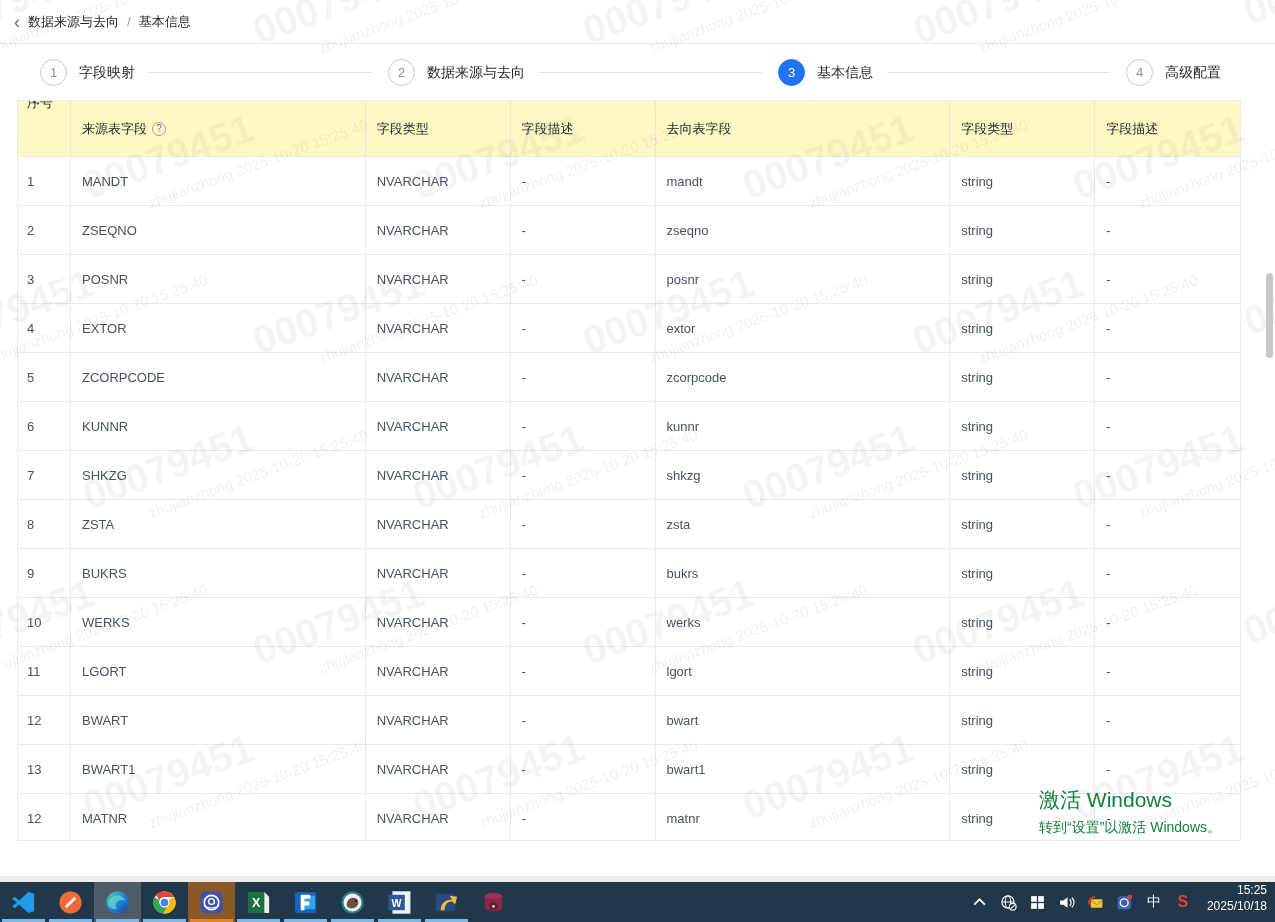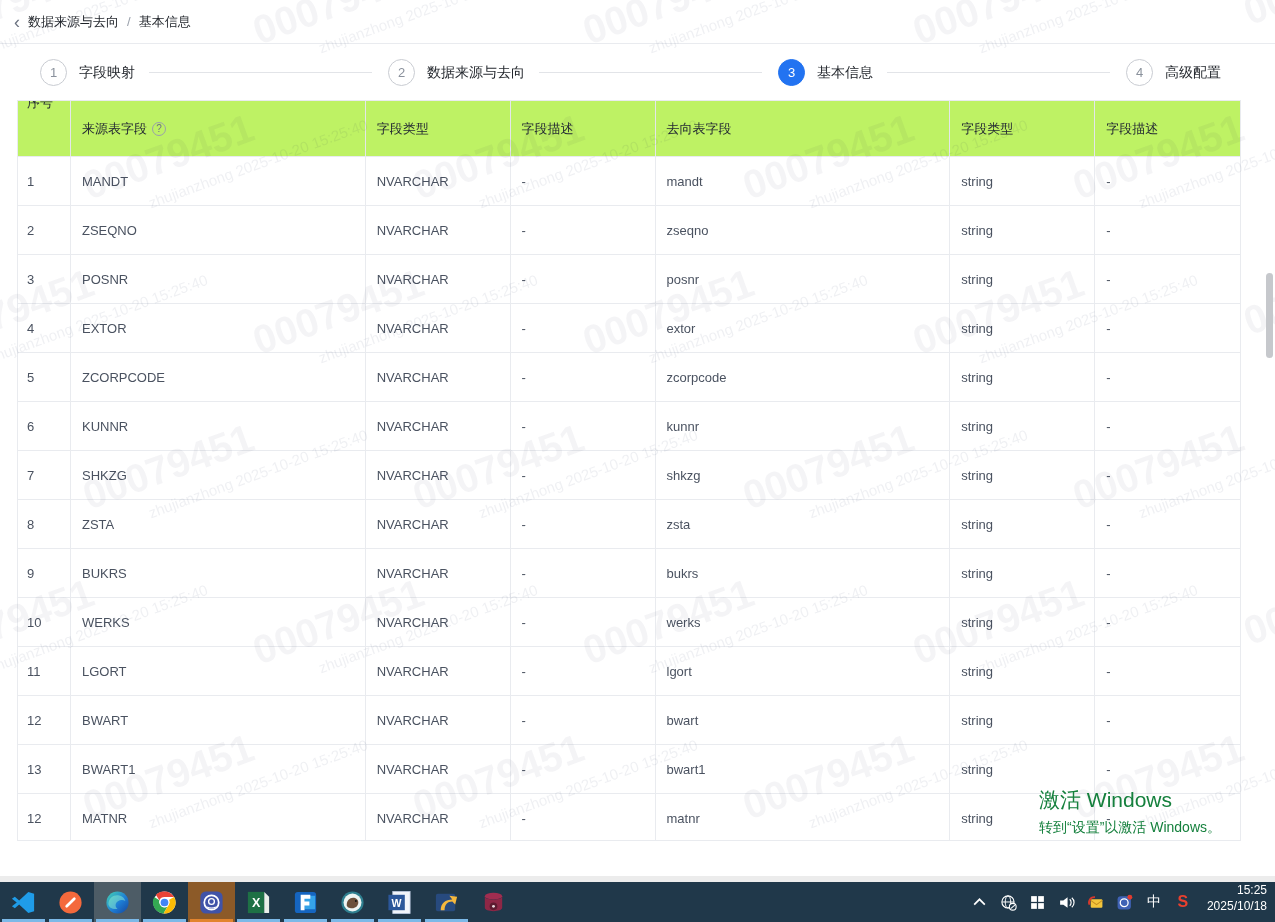--- a/index.html
+++ b/index.html
@@ -27,21 +27,21 @@
   .step-circle { width:27px; height:27px; border-radius:50%; border:1px solid #c9ccd2;
                  color:#8a919c; font-size:13px; display:flex; align-items:center;
                  justify-content:center; background:#fff; }
   .step.active .step-circle { background:#2273f1; border-color:#2273f1; color:#fff; }
   .step-label { font-size:14px; color:#1f2329; margin:0 14px 0 12px; white-space:nowrap; }
   .connector { flex:1 1 auto; height:1px; background:#e2e4e8; margin-right:16px; }
 
   
   .tablewrap { position:absolute; left:17px; top:100px; width:1224px; height:741px;
                border:1px solid #e9ebef; background:#fff; overflow:hidden; z-index:1; }
-  .hrow { display:flex; height:55px; background:#bef264; overflow:hidden; }
+  .hrow { display:flex; height:55px; background:#fef9c3; overflow:hidden; }
   .hcell { display:flex; align-items:center; font-size:13px; color:#252b33; font-weight:500;
            border-right:1px solid #e4e6ea; padding-left:11px; }
   .hcell:last-child { border-right:none; }
   .hcell.c0 { align-items:flex-start; padding-left:9px; }
   .hcell.c0 .lbl { margin-top:-7px; }
   .trow { display:flex; height:49px; border-top:1px solid #e9ebef; background:#fff; }
   .tcell { display:flex; align-items:center; font-size:13px; color:#4a5260;
            border-right:1px solid #e9ebef; padding-left:11px; overflow:hidden; }
   .tcell:last-child { border-right:none; }
   .tcell.c0 { padding-left:9px; }

